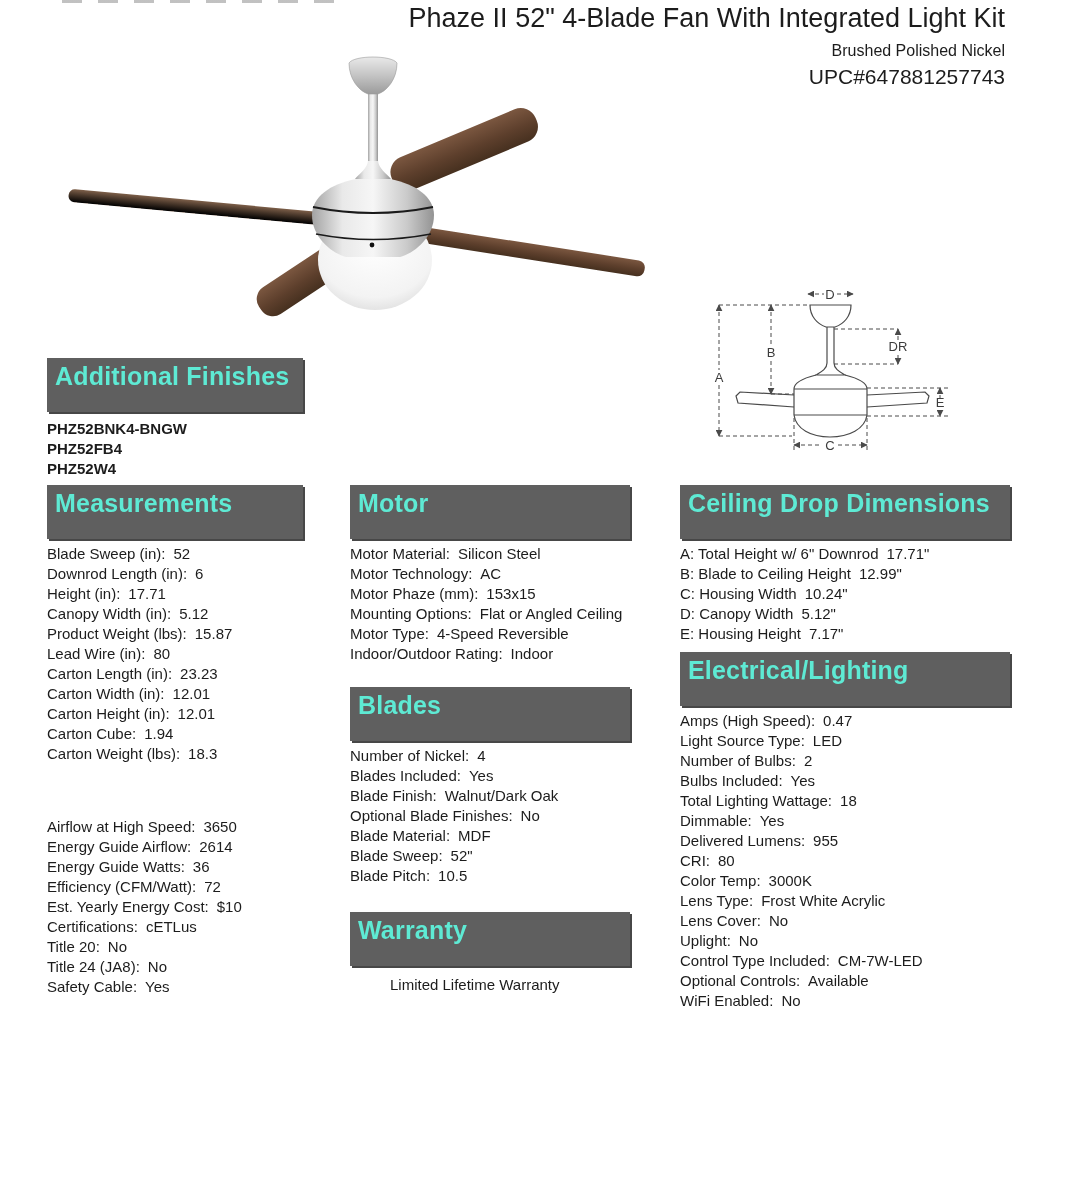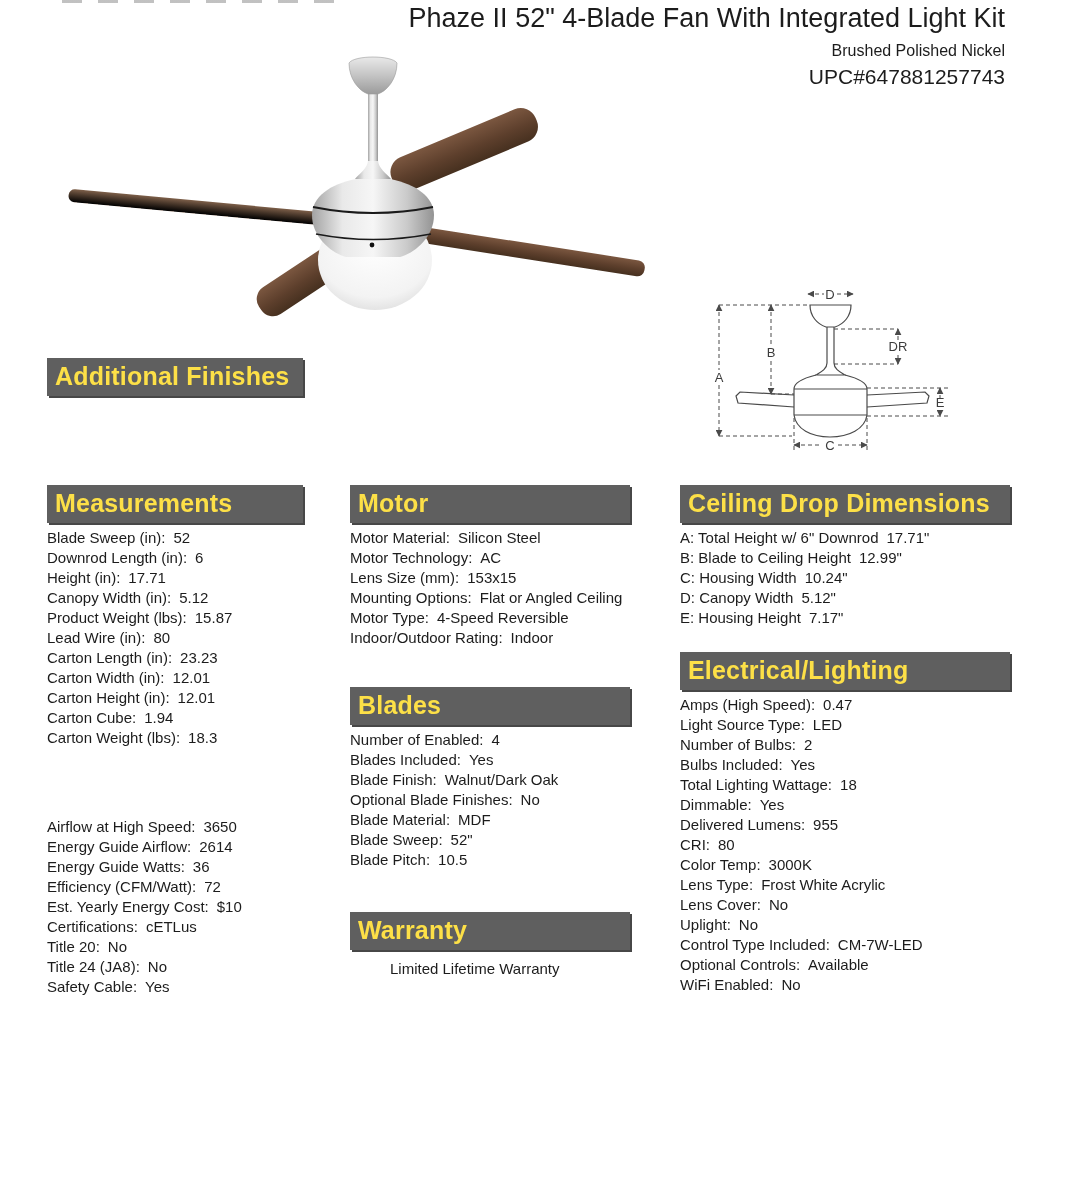--- a/index.html
+++ b/index.html
@@ -7,22 +7,22 @@
          font-family:"Liberation Sans", sans-serif;color:#1c1c1c;}
   .logo-remnant{position:absolute;top:0;left:62px;width:282px;height:3px;opacity:.55;
     background:repeating-linear-gradient(90deg,#8f8f8f 0 20px,transparent 20px 36px);}
   .title-block{position:absolute;top:2px;right:75px;text-align:right;}
   .title{font-size:27px;line-height:32px;font-weight:400;}
   .finish{font-size:16px;line-height:27px;margin-top:3px;}
   .upc{font-size:21px;line-height:26px;margin-top:0;}
   .fan-svg{position:absolute;left:50px;top:48px;width:600px;height:290px;}
   .diagram-svg{position:absolute;left:700px;top:272px;width:370px;height:195px;}
   .spec{position:absolute;}
-  .bar{background:#5f5f5f;color:#fde047;font-weight:bold;font-size:25px;line-height:31px;
-       padding:3px 8px 4px 8px;letter-spacing:.2px;box-shadow:2px 2px 0 #474747;}
+  .bar{background:#5f5f5f;color:#5eead4;font-weight:bold;font-size:25px;line-height:31px;
+       padding:3px 8px 20px 8px;letter-spacing:.2px;box-shadow:2px 2px 0 #474747;}
   .rows{margin-top:5px;}
   .row{display:flex;font-size:15px;line-height:20px;}
   .lbl{white-space:nowrap;}
   .val{white-space:nowrap;text-align:right;margin-left:8px;}
   .codes{margin-top:7px;}
   .code{font-weight:bold;font-size:15px;line-height:20px;}
   .warranty-text{margin-top:9px;font-size:15px;line-height:20px;margin-left:40px;}
 </style>
 </head>
 <body>
@@ -136,20 +136,26 @@
       <text x="19" y="110">A</text>
       <text x="71" y="85">B</text>
       <text x="198" y="79">DR</text>
       <text x="240" y="135">E</text>
       <text x="130" y="178">C</text>
     </g>
   </svg>
 
   <section class="spec" style="left:47px;top:358px;width:256px">
     <div class="bar">Additional Finishes</div>
+    <div class="codes">
+
+    <div class="code">PHZ52BNK4-BNGW</div>
+        <div class="code">PHZ52FB4</div>
+        <div class="code">PHZ52W4</div>
+      </div>
   </section>
 
   <section class="spec" style="left:47px;top:485px;width:256px">
     <div class="bar">Measurements</div>
     <div class="rows">
 
     <div class="row">
         <span class="lbl">Blade Sweep (in):</span>
         <span class="val">52</span>
       </div>
@@ -244,21 +250,21 @@
 
     <div class="row">
         <span class="lbl">Motor Material:</span>
         <span class="val">Silicon Steel</span>
       </div>
         <div class="row">
         <span class="lbl">Motor Technology:</span>
         <span class="val">AC</span>
       </div>
         <div class="row">
-        <span class="lbl">Lens Size (mm):</span>
+        <span class="lbl">Motor Phaze (mm):</span>
         <span class="val">153x15</span>
       </div>
         <div class="row">
         <span class="lbl">Mounting Options:</span>
         <span class="val">Flat or Angled Ceiling</span>
       </div>
         <div class="row">
         <span class="lbl">Motor Type:</span>
         <span class="val">4-Speed Reversible</span>
       </div>
@@ -267,21 +273,21 @@
         <span class="val">Indoor</span>
       </div>
       </div>
   </section>
 
   <section class="spec" style="left:350px;top:687px;width:280px">
     <div class="bar">Blades</div>
     <div class="rows">
 
     <div class="row">
-        <span class="lbl">Number of Enabled:</span>
+        <span class="lbl">Number of Nickel:</span>
         <span class="val">4</span>
       </div>
         <div class="row">
         <span class="lbl">Blades Included:</span>
         <span class="val">Yes</span>
       </div>
         <div class="row">
         <span class="lbl">Blade Finish:</span>
         <span class="val">Walnut/Dark Oak</span>
       </div>

